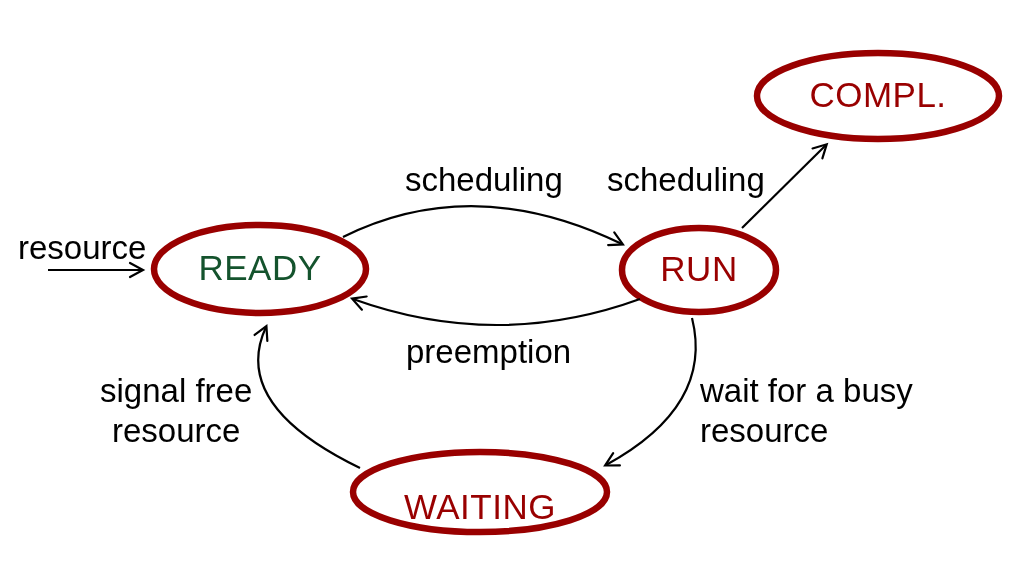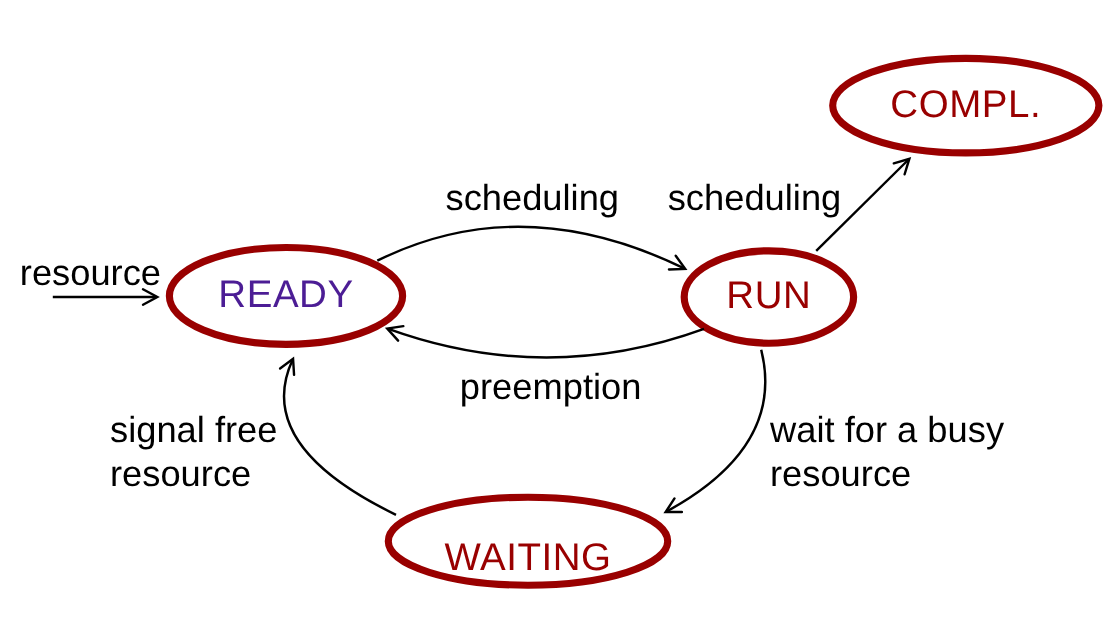--- a/index.html
+++ b/index.html
@@ -45,26 +45,26 @@
     <g id="edge-group">
         <path d="M 48 270 L 142 270" fill="none" stroke="#000000" stroke-width="2.2" marker-end="url(#arrowhead)"></path>
         <path d="M 343 237 Q 474 172 622 244" fill="none" stroke="#000000" stroke-width="2.2" marker-end="url(#arrowhead)"></path>
         <path d="M 742 228 L 826 145" fill="none" stroke="#000000" stroke-width="2.2" marker-end="url(#arrowhead)"></path>
         <path d="M 640 299 Q 497 351 353 299" fill="none" stroke="#000000" stroke-width="2.2" marker-end="url(#arrowhead)"></path>
         <path d="M 692 318 Q 714 406 606 465" fill="none" stroke="#000000" stroke-width="2.2" marker-end="url(#arrowhead)"></path>
         <path d="M 360 468 Q 230 405 266 327" fill="none" stroke="#000000" stroke-width="2.2" marker-end="url(#arrowhead)"></path>
       </g>
   </svg>
   <div id="label-layer">
-      <div class="state-label" style="left: 260px; top: 269px; color: #4c1d95;">READY</div>
+      <div class="state-label" style="left: 260px; top: 269px; color: #14532d;">READY</div>
       <div class="state-label" style="left: 699px; top: 270px; color: rgb(153, 0, 0); text-align: right;">RUN</div>
       <div class="state-label" style="left: 878px; top: 96px; color: rgb(153, 0, 0);">COMPL.</div>
       <div class="state-label" style="left: 480px; top: 492px; color: rgb(153, 0, 0); margin-top: 16px;">WAITING</div>
       <div class="edge-label" style="left: 18px; top: 228px;">resource</div>
       <div class="edge-label" style="left: 405px; top: 160px;">scheduling</div>
       <div class="edge-label" style="left: 607px; top: 160px;">scheduling</div>
-      <div class="edge-label" style="left: 418px; top: 332px;">preemption</div>
+      <div class="edge-label" style="left: 406px; top: 332px;">preemption</div>
       <div class="edge-label" style="left: 700px; top: 371px;">wait for a busy
 resource</div>
-      <div class="edge-label" style="left: 100px; top: 371px;">signal free
+      <div class="edge-label" style="left: 100px; top: 371px; text-align: center;">signal free
 resource</div>
     </div>
 </div>
 
 </body></html>

